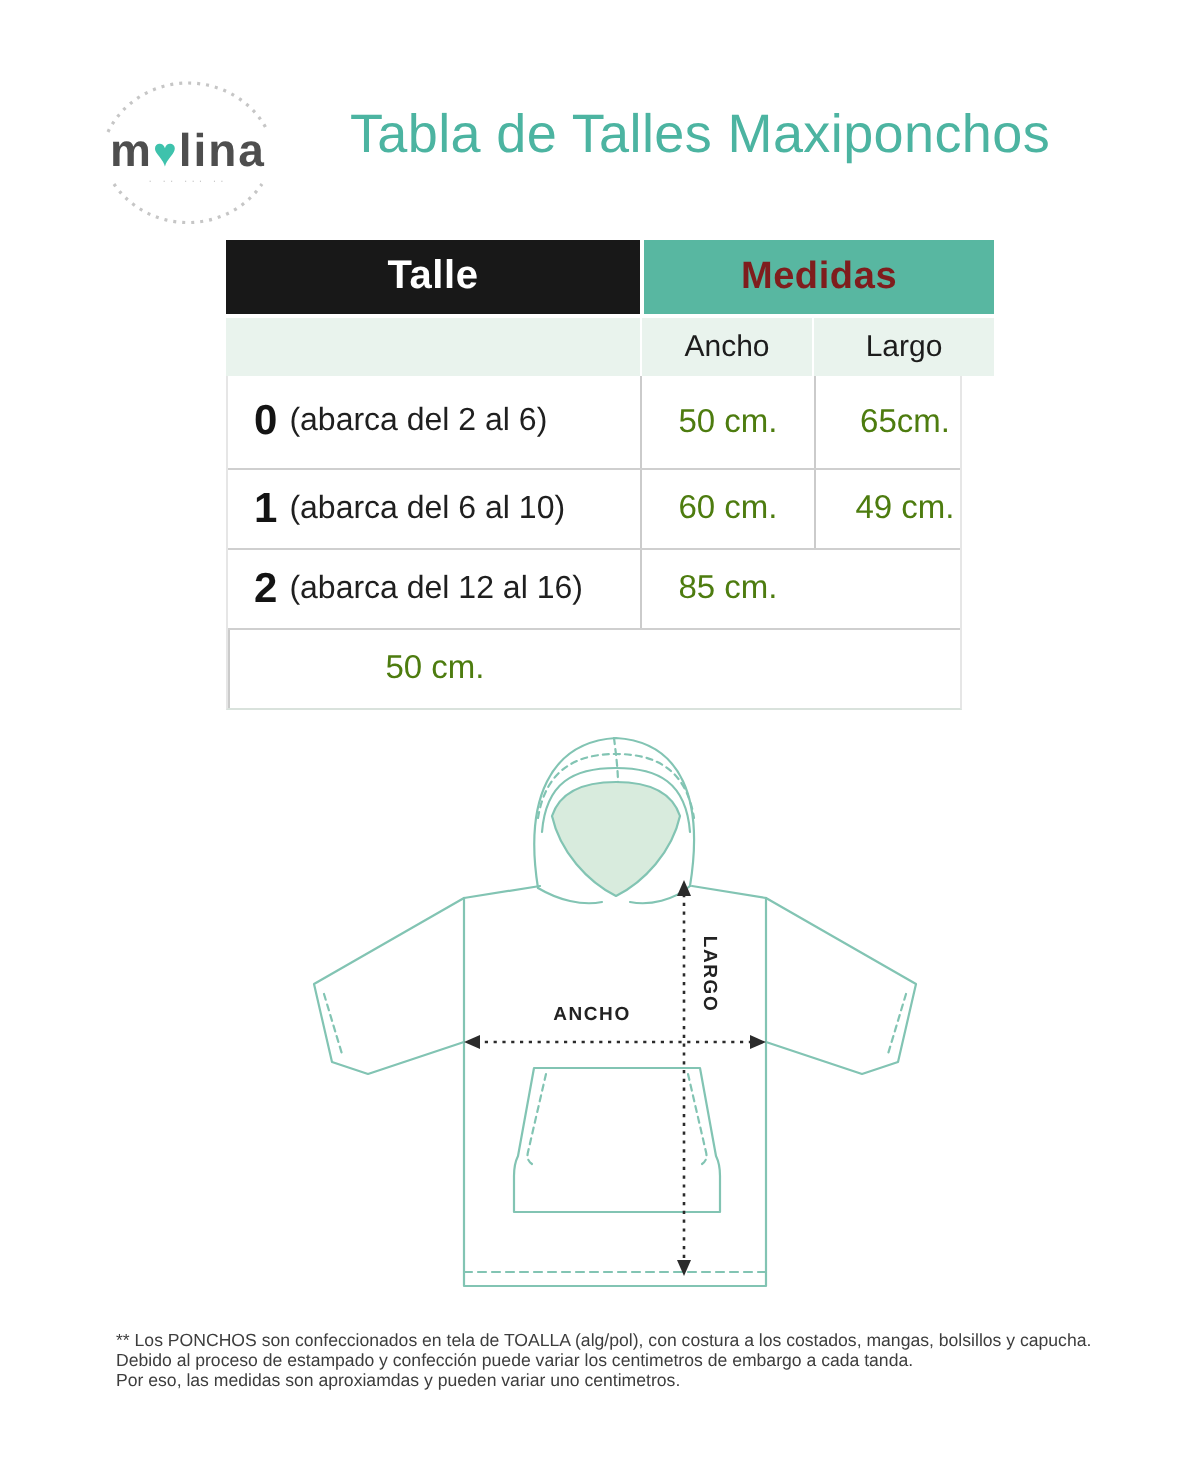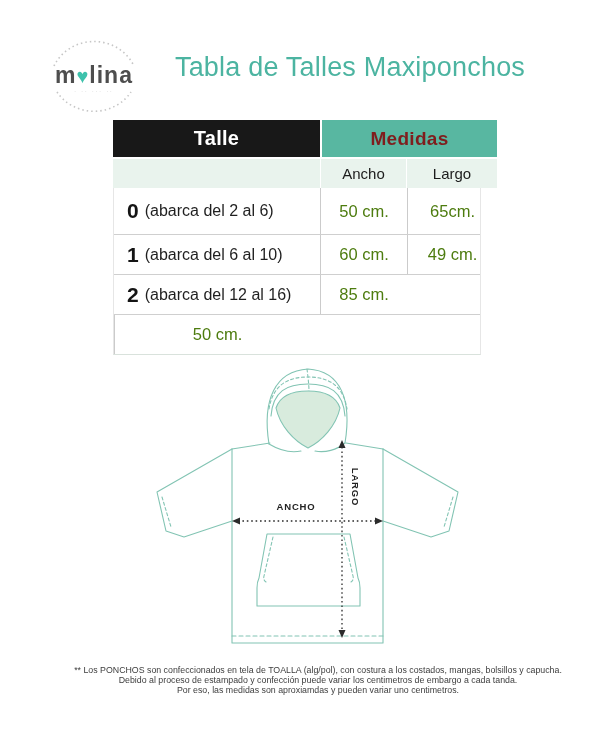--- a/index.html
+++ b/index.html
@@ -57,21 +57,21 @@
     display:flex; align-items:center; justify-content:center;
     font-size:16.5px; color:#4d7c0f; border-left:1px solid #cbcbcb;
   }
 
   
   .diagram { position:absolute; left:140px; top:364px; width:330px; height:302px; }
 
   
   .footnotes {
     position:absolute; left:58px; top:666px; width:520px;
-    font-size:8.8px; line-height:9.9px; color:#3d3d3d;text-align:center;
+    font-size:8.8px; line-height:9.9px; color:#3d3d3d;
   }
 </style>
 </head>
 <body>
 
 <div class="page">
 
   <div class="logo">
     <svg width="108" height="100" viewBox="0 0 108 100">
       <path d="M 14,40 A 44 42 0 0 1 94,40" fill="none" stroke="#c6c6c6" stroke-width="1.6" stroke-dasharray="1.5,3"></path>

